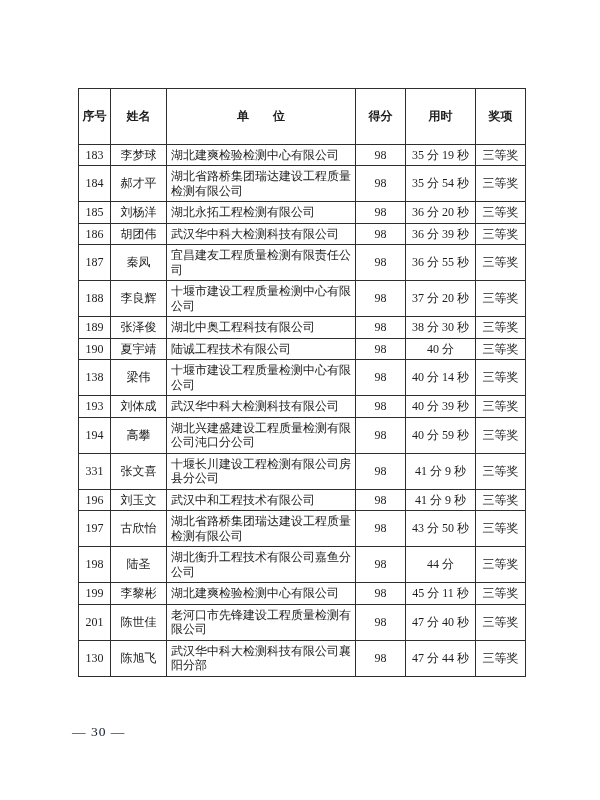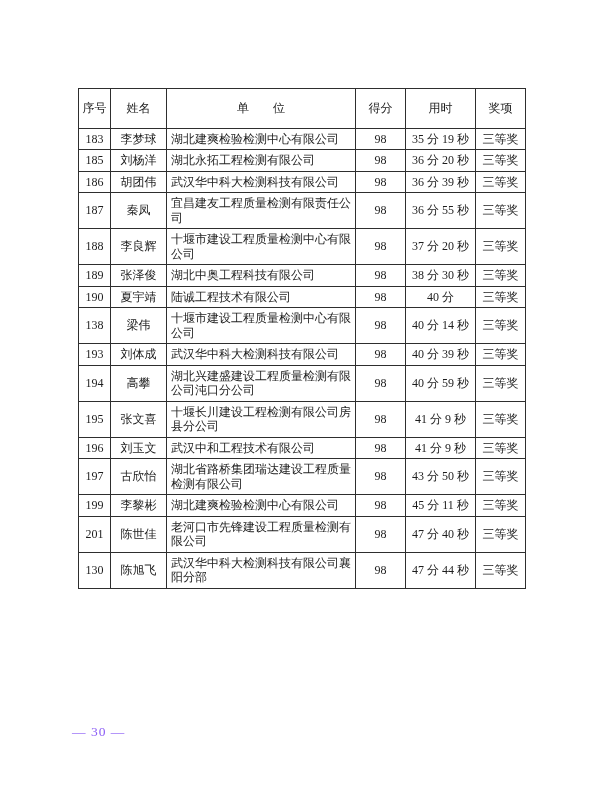--- a/index.html
+++ b/index.html
@@ -28,22 +28,22 @@
   .results th, .results td {
     border: 1px solid #2e2e2e;
     font-size: 12px;
     line-height: 14.5px;
     padding: 3px 2px;
     text-align: center;
     vertical-align: middle;
     overflow: hidden;
   }
   .results th {
-    font-weight: normal;
-    padding: 12px 2px;
+    font-weight: bold;
+    padding: 20px 2px;
     white-space: nowrap;
   }
   .results td { font-weight: normal; }
   .results td.cell-unit {
     text-align: left;
     padding: 3px 4px;
     word-break: break-all;
     margin-top: 12px;
   }
   .results td.cell-index,
@@ -51,21 +51,21 @@
   .results td.cell-time {
     font-family: "Liberation Serif", "DejaVu Serif", serif;
   }
   .results td.cell-time { white-space: nowrap; }
   .page-number {
     position: absolute;
     left: 72px;
     top: 724px;
     font-size: 13.5px;
     letter-spacing: 1px;
-    color: #8b5cf6;
+    color: #0f172a;
   }
 </style>
 </head>
 <body>
 
 <div class="page">
 
   <table class="results">
     <colgroup>
       <col style="width:32px">
@@ -88,20 +88,28 @@
     <tbody>
         <tr>
       <td class="cell-index">183</td>
       <td class="cell-name">李梦球</td>
       <td class="cell-unit">湖北建爽检验检测中心有限公司</td>
       <td class="cell-score">98</td>
       <td class="cell-time">35 分 19 秒</td>
       <td class="cell-award">三等奖</td>
     </tr>
         <tr>
+      <td class="cell-index">184</td>
+      <td class="cell-name">郝才平</td>
+      <td class="cell-unit">湖北省路桥集团瑞达建设工程质量检测有限公司</td>
+      <td class="cell-score">98</td>
+      <td class="cell-time">35 分 54 秒</td>
+      <td class="cell-award">三等奖</td>
+    </tr>
+        <tr>
       <td class="cell-index">185</td>
       <td class="cell-name">刘杨洋</td>
       <td class="cell-unit">湖北永拓工程检测有限公司</td>
       <td class="cell-score">98</td>
       <td class="cell-time">36 分 20 秒</td>
       <td class="cell-award">三等奖</td>
     </tr>
         <tr>
       <td class="cell-index">186</td>
       <td class="cell-name">胡团伟</td>
@@ -160,21 +168,21 @@
     </tr>
         <tr>
       <td class="cell-index">194</td>
       <td class="cell-name">高攀</td>
       <td class="cell-unit">湖北兴建盛建设工程质量检测有限公司沌口分公司</td>
       <td class="cell-score">98</td>
       <td class="cell-time">40 分 59 秒</td>
       <td class="cell-award">三等奖</td>
     </tr>
         <tr>
-      <td class="cell-index">195</td>
+      <td class="cell-index">331</td>
       <td class="cell-name">张文喜</td>
       <td class="cell-unit">十堰长川建设工程检测有限公司房县分公司</td>
       <td class="cell-score">98</td>
       <td class="cell-time">41 分 9 秒</td>
       <td class="cell-award">三等奖</td>
     </tr>
         <tr>
       <td class="cell-index">196</td>
       <td class="cell-name">刘玉文</td>
       <td class="cell-unit">武汉中和工程技术有限公司</td>
@@ -184,20 +192,28 @@
     </tr>
         <tr>
       <td class="cell-index">197</td>
       <td class="cell-name">古欣怡</td>
       <td class="cell-unit">湖北省路桥集团瑞达建设工程质量检测有限公司</td>
       <td class="cell-score">98</td>
       <td class="cell-time">43 分 50 秒</td>
       <td class="cell-award">三等奖</td>
     </tr>
         <tr>
+      <td class="cell-index">198</td>
+      <td class="cell-name">陆圣</td>
+      <td class="cell-unit">湖北衡升工程技术有限公司嘉鱼分公司</td>
+      <td class="cell-score">98</td>
+      <td class="cell-time">44 分</td>
+      <td class="cell-award">三等奖</td>
+    </tr>
+        <tr>
       <td class="cell-index">199</td>
       <td class="cell-name">李黎彬</td>
       <td class="cell-unit">湖北建爽检验检测中心有限公司</td>
       <td class="cell-score">98</td>
       <td class="cell-time">45 分 11 秒</td>
       <td class="cell-award">三等奖</td>
     </tr>
         <tr>
       <td class="cell-index">201</td>
       <td class="cell-name">陈世佳</td>

